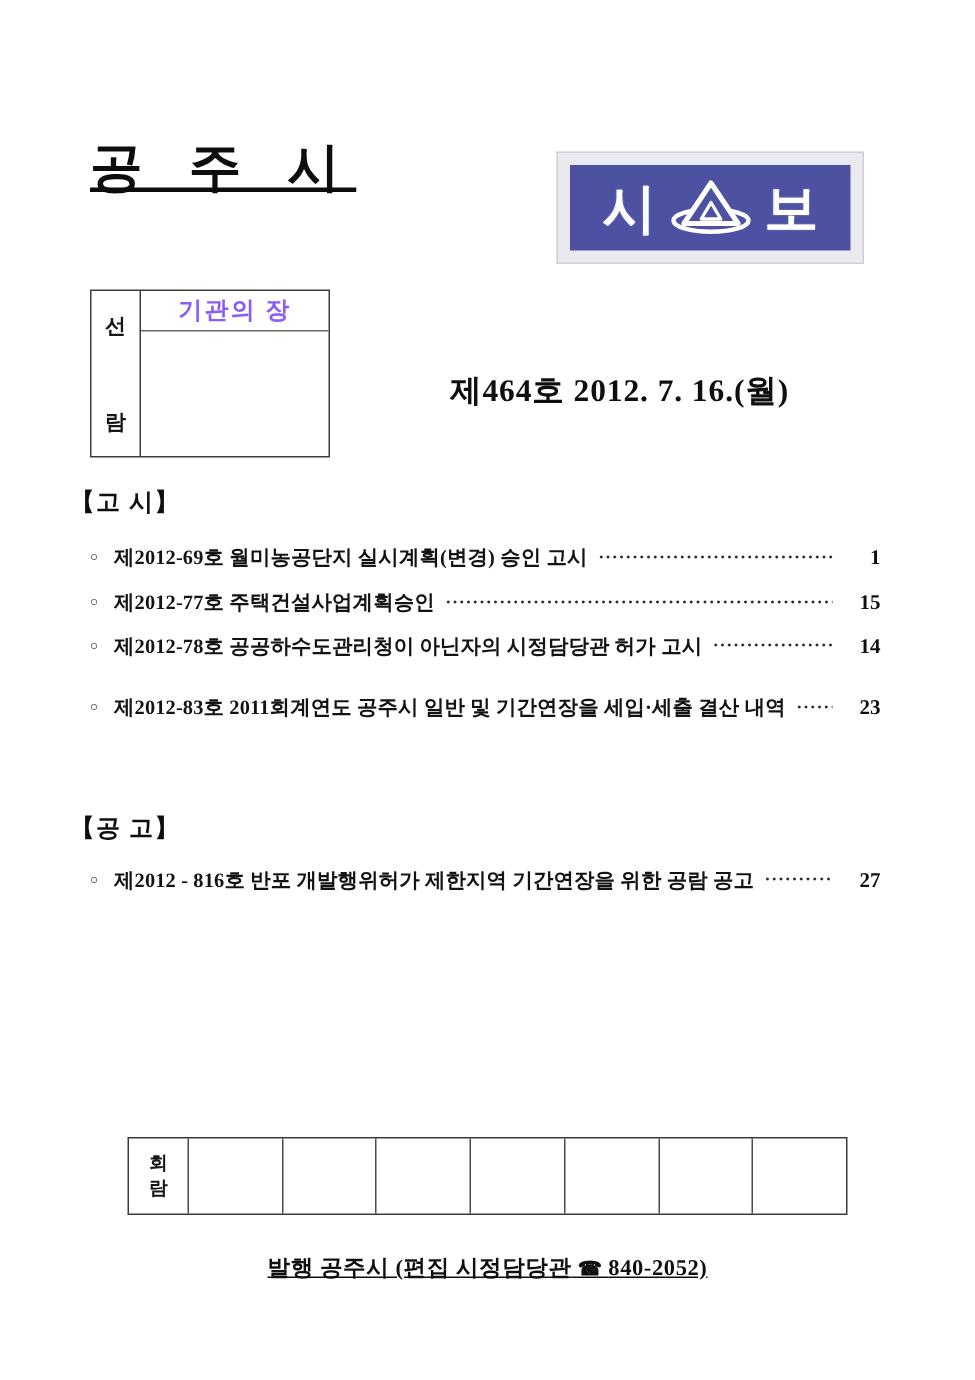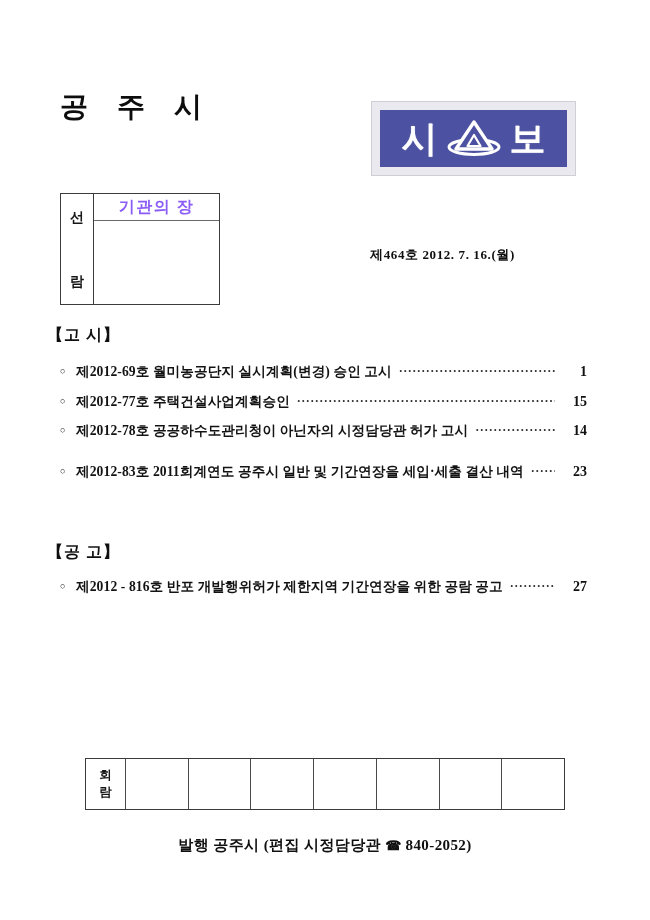--- a/index.html
+++ b/index.html
@@ -20,26 +20,27 @@
     left: 0; top: 0;
     width: 650px;
     height: 920px;
   }
 
   
   .masthead-title {
     position: absolute;
     left: 60px;
     top: 88px;
-    font-size: 28px;
+    font-size: 35px;
     font-weight: bold;
     letter-spacing: 11px;
     color: #0d0d0d;
     font-family: "Liberation Serif", "DejaVu Serif", serif;
     white-space: nowrap;
+    text-decoration: underline;
   }
   .masthead-note {
     position: absolute;
     left: 62px;
     top: 162px;
     font-size: 14.5px;
     letter-spacing: 1.1px;
     font-weight: bold;
     color: #161616;
     white-space: nowrap;
@@ -138,22 +139,22 @@
     right: 0;
     bottom: 0;
   }
 
   
   .issue-line {
     position: absolute;
     left: 300px;
     top: 246px;
     width: 285px;
-    text-align: center;
-    font-size: 13px;
+    text-align: left;
+    font-size: 21px;
     font-weight: bold;
     letter-spacing: 0.6px;
     color: #0f0f0f;
     white-space: nowrap;
   }
 
   
   .section-header {
     position: absolute;
     left: 47px;
@@ -245,20 +246,21 @@
     position: absolute;
     left: 0;
     top: 836px;
     width: 650px;
     text-align: center;
     font-size: 15px;
     font-weight: bold;
     letter-spacing: 0.4px;
     color: #101010;
     white-space: nowrap;
+    text-decoration: underline;
   }
   .phone-glyph {
     font-size: 13px;
     letter-spacing: 0;
   }
 </style>
 </head>
 <body>
 
 <div class="page">

